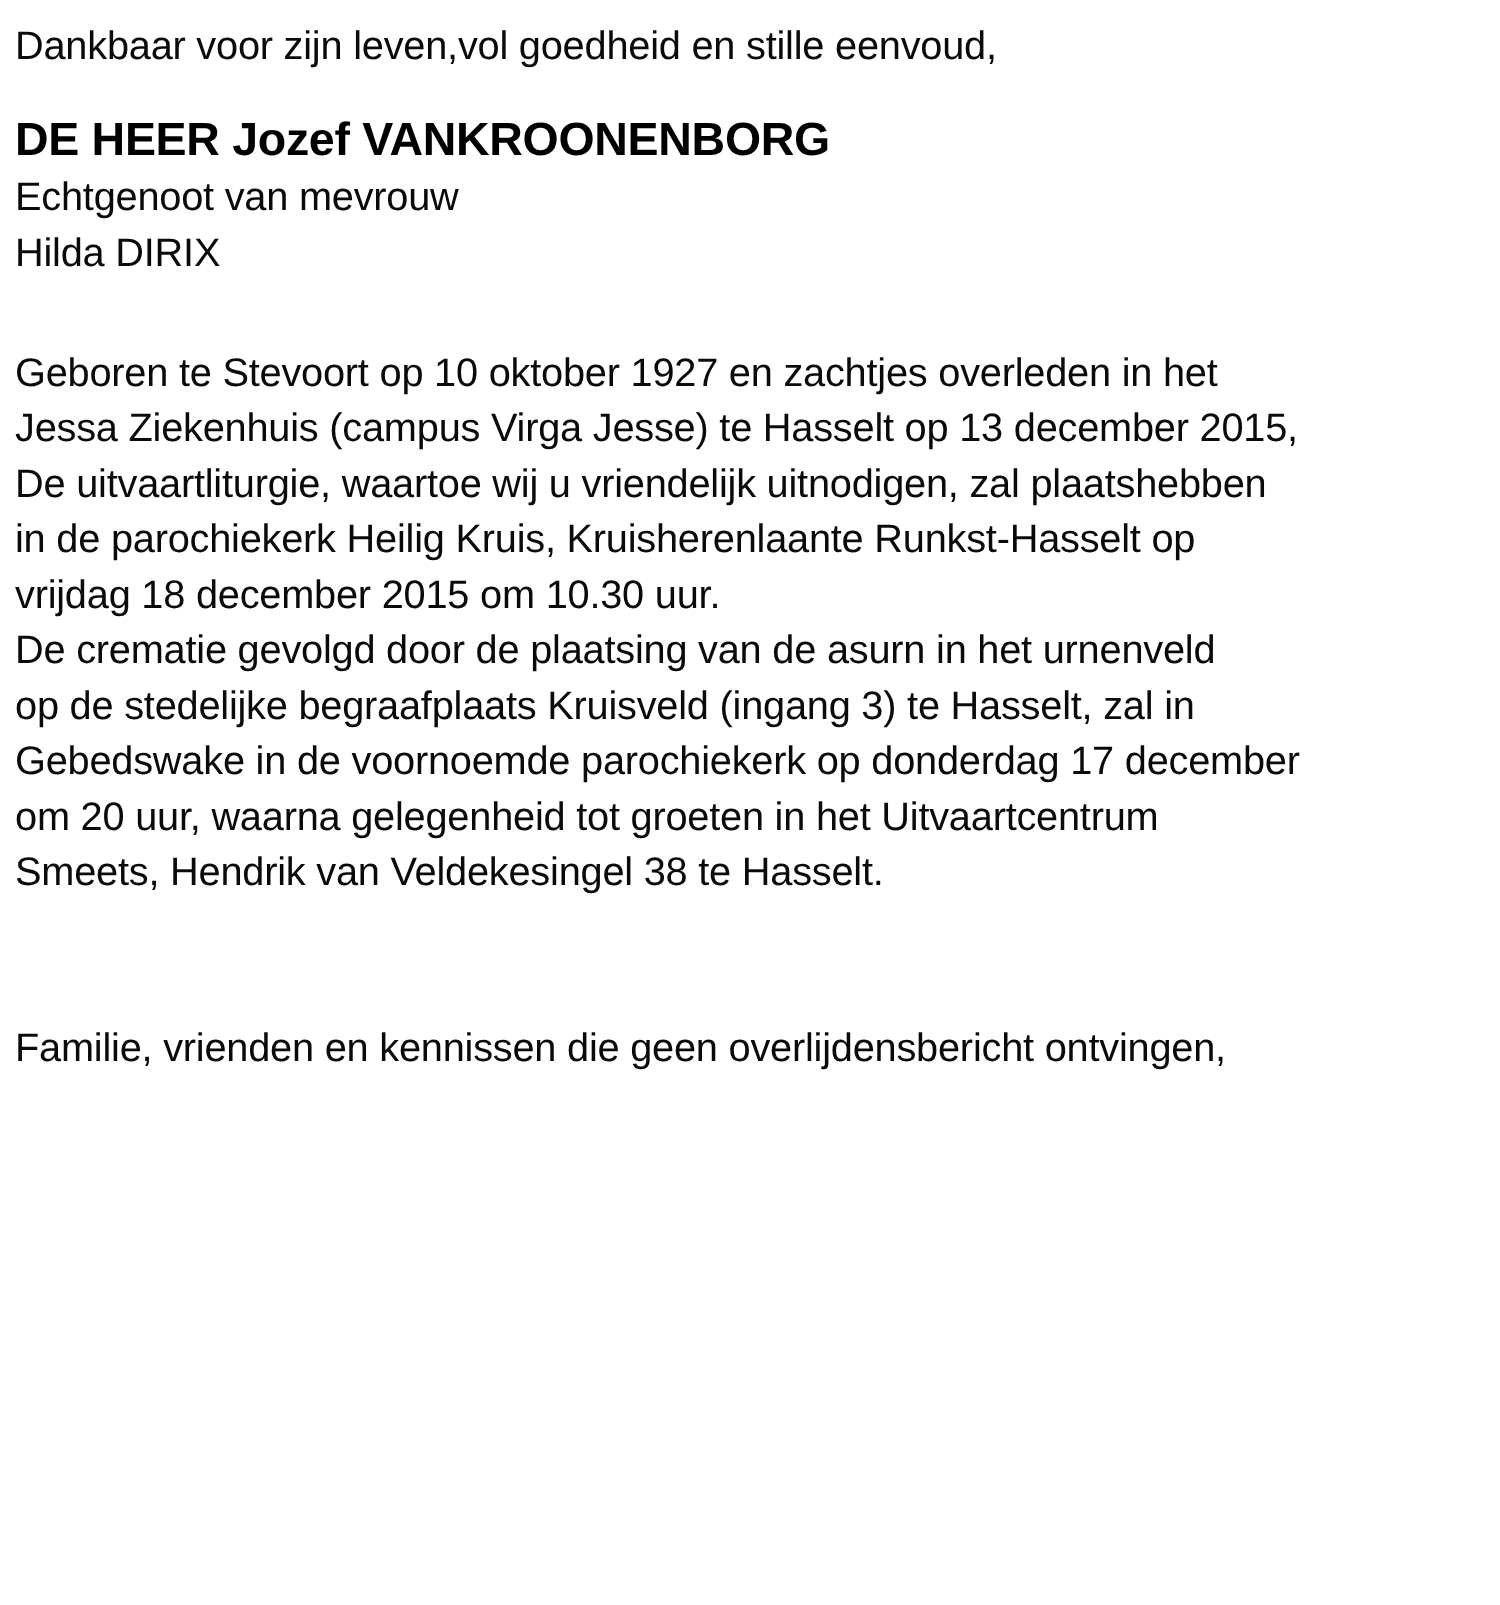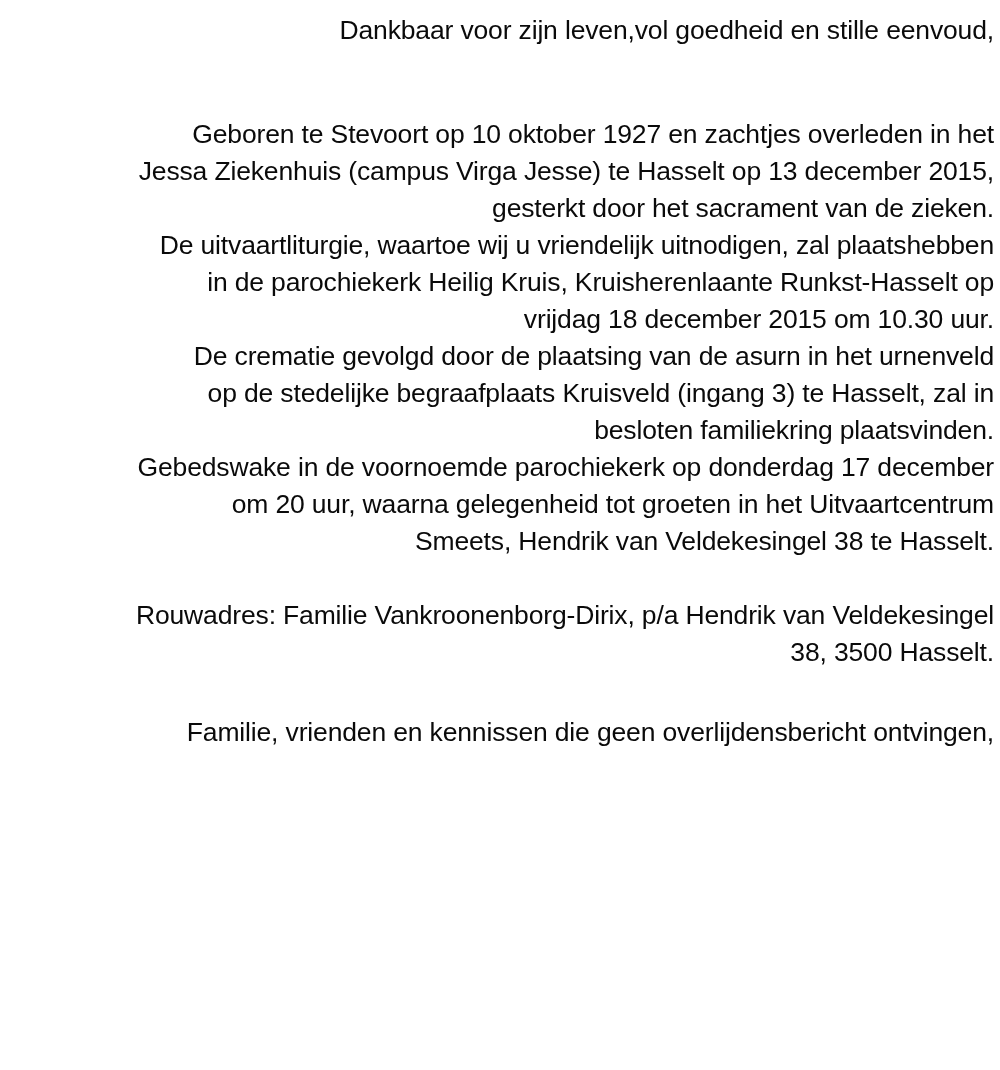--- a/index.html
+++ b/index.html
@@ -44,62 +44,60 @@
     line-height: 40px;
     font-weight: 700;
     letter-spacing: -0.2px;
     white-space: pre;
     color: #000000;
   }
 
   .block {
     margin: 0;
     padding: 0;
-    text-align: right;
   }
 
   .spacer-sm { height: 24px; }
   .spacer-xs { height: 6px; }
 </style>
 </head>
 <body>
 
 <div class="notice">
 
   <div class="block">
     <div class="line">Dankbaar voor zijn leven,vol goedheid en stille eenvoud,</div>
   </div>
 
   <div class="spacer-sm"></div>
 
+  <div class="block">
+    <div class="name-line">DE HEER Jozef VANKROONENBORG</div>
+    <div class="line">Echtgenoot van mevrouw</div>
+    <div class="line">Hilda DIRIX</div>
+  </div>
 
   <div class="line blank"></div>
   <div class="spacer-xs"></div>
 
   <div class="block">
     <div class="line">Geboren te Stevoort op 10 oktober 1927 en zachtjes overleden in het</div>
     <div class="line">Jessa Ziekenhuis (campus Virga Jesse) te Hasselt op 13 december 2015,</div>
-    <div class="line">gesterkt door het sacrament van de zieken.</div>
     <div class="line">De uitvaartliturgie, waartoe wij u vriendelijk uitnodigen, zal plaatshebben</div>
     <div class="line">in de parochiekerk Heilig Kruis, Kruisherenlaante Runkst-Hasselt op</div>
     <div class="line">vrijdag 18 december 2015 om 10.30 uur.</div>
     <div class="line">De crematie gevolgd door de plaatsing van de asurn in het urnenveld</div>
     <div class="line">op de stedelijke begraafplaats Kruisveld (ingang 3) te Hasselt, zal in</div>
-    <div class="line">besloten familiekring plaatsvinden.</div>
     <div class="line">Gebedswake in de voornoemde parochiekerk op donderdag 17 december</div>
     <div class="line">om 20 uur, waarna gelegenheid tot groeten in het Uitvaartcentrum</div>
     <div class="line">Smeets, Hendrik van Veldekesingel 38 te Hasselt.</div>
   </div>
 
   <div class="line blank"></div>
 
-  <div class="block">
-    <div class="line">Rouwadres: Familie Vankroonenborg-Dirix, p/a Hendrik van Veldekesingel</div>
-    <div class="line">38, 3500 Hasselt.</div>
-  </div>
 
   <div class="line blank"></div>
   <div class="spacer-xs"></div>
 
   <div class="block">
     <div class="line">Familie, vrienden en kennissen die geen overlijdensbericht ontvingen,</div>
   </div>
 
 </div>
 

